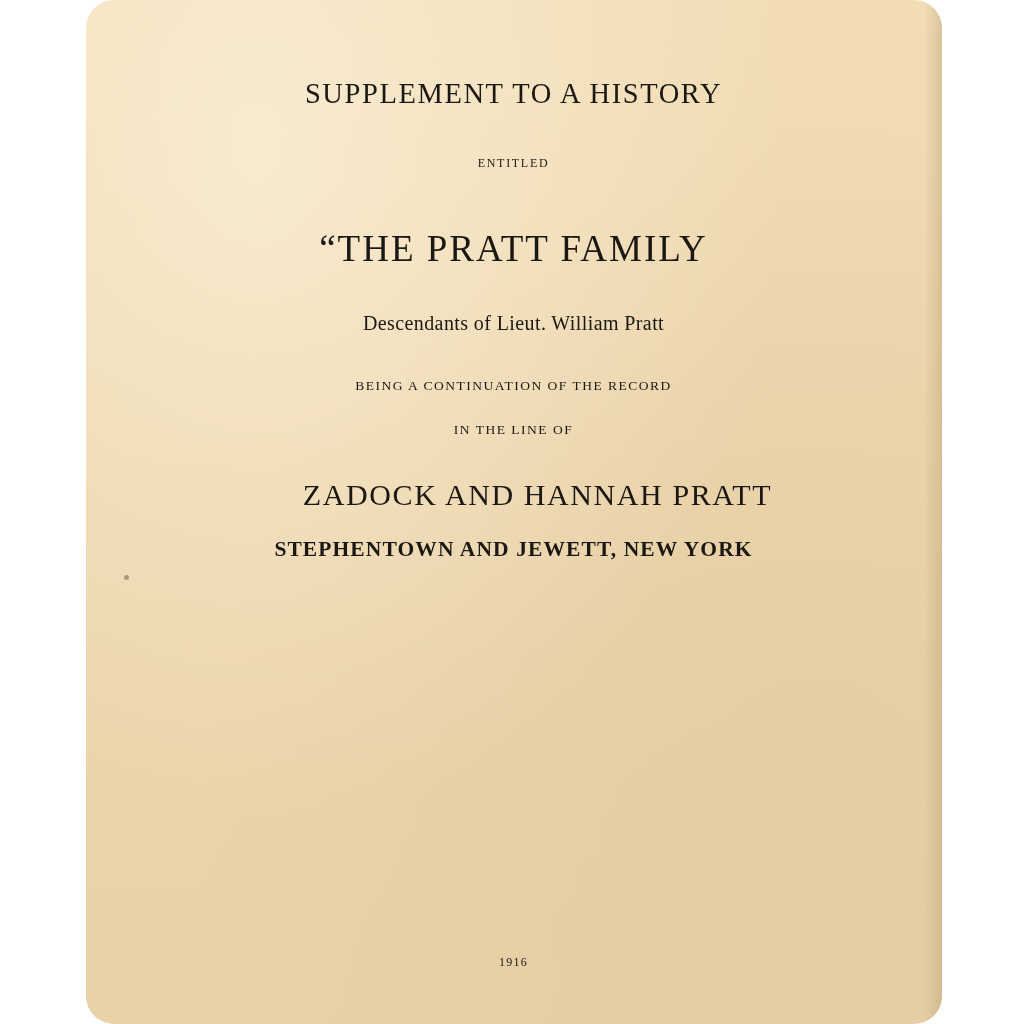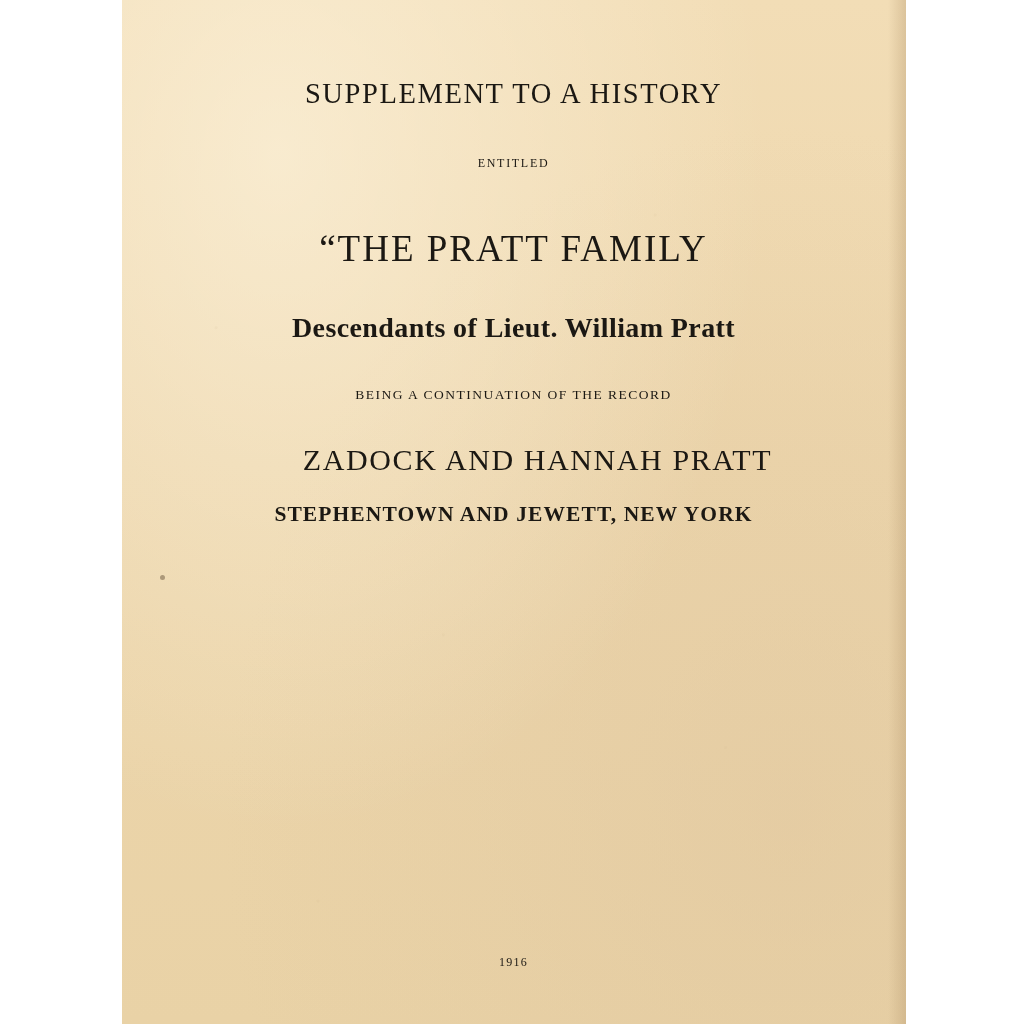--- a/index.html
+++ b/index.html
@@ -17,30 +17,31 @@
     position: relative;
     width: 1024px;
     height: 1024px;
     background: #ffffff;
     display: flex;
     justify-content: center;
   }
   
   #scan-page {
     position: relative;
-    width: 784px;
+    width: 856px;
     height: 1024px;
     margin-left: 3px;
     background: #efd9b0;
     background-image:
       radial-gradient(ellipse at 20% 15%, rgba(255,248,230,0.55) 0%, rgba(255,248,230,0) 55%),
       radial-gradient(ellipse at 85% 80%, rgba(222,196,157,0.45) 0%, rgba(222,196,157,0) 60%),
       linear-gradient(180deg, #f2ddb6 0%, #edd6ac 45%, #e9d2a6 100%);
     box-sizing: border-box;
     overflow: hidden;
+    border-radius: 28px;
   }
   
   #paper-grain {
     position: absolute;
     inset: 0;
     pointer-events: none;
     opacity: 0.5;
     background-image:
       radial-gradient(circle at 12% 32%, rgba(160,130,90,0.10) 0 1px, rgba(0,0,0,0) 2px),
       radial-gradient(circle at 41% 62%, rgba(160,130,90,0.08) 0 1px, rgba(0,0,0,0) 2px),
@@ -105,23 +106,23 @@
     font-weight: 400;
   }
   
   .l-maintitle {
     font-size: 37px;
     letter-spacing: 2.0px;
     font-weight: 400;
   }
   
   .l-mixed {
-    font-size: 28px;
+    font-size: 20px;
     letter-spacing: 0.4px;
-    font-weight: 700;
+    font-weight: 400;
   }
   
   .l-names {
     font-size: 30px;
     letter-spacing: 1.6px;
     font-weight: 400;
     padding-left: 48px;
   }
   .l-place {
     font-size: 21.5px;
@@ -170,20 +171,21 @@
 
       <div class="line l-maintitle sp-2">“THE PRATT FAMILY</div>
 
 
       <div class="line l-mixed sp-4">Descendants of Lieut. William Pratt</div>
 
 
 
       <div class="line l-small-tiny sp-7">BEING A CONTINUATION OF THE RECORD</div>
 
+      <div class="line l-small-tiny sp-8">IN THE LINE OF</div>
 
       <div class="line l-names sp-9">ZADOCK AND HANNAH PRATT</div>
 
 
       <div class="line l-place sp-10">STEPHENTOWN AND JEWETT, NEW YORK</div>
     </div>
 
     <div id="year-line">
       <div class="line l-year">1916</div>
     </div>

